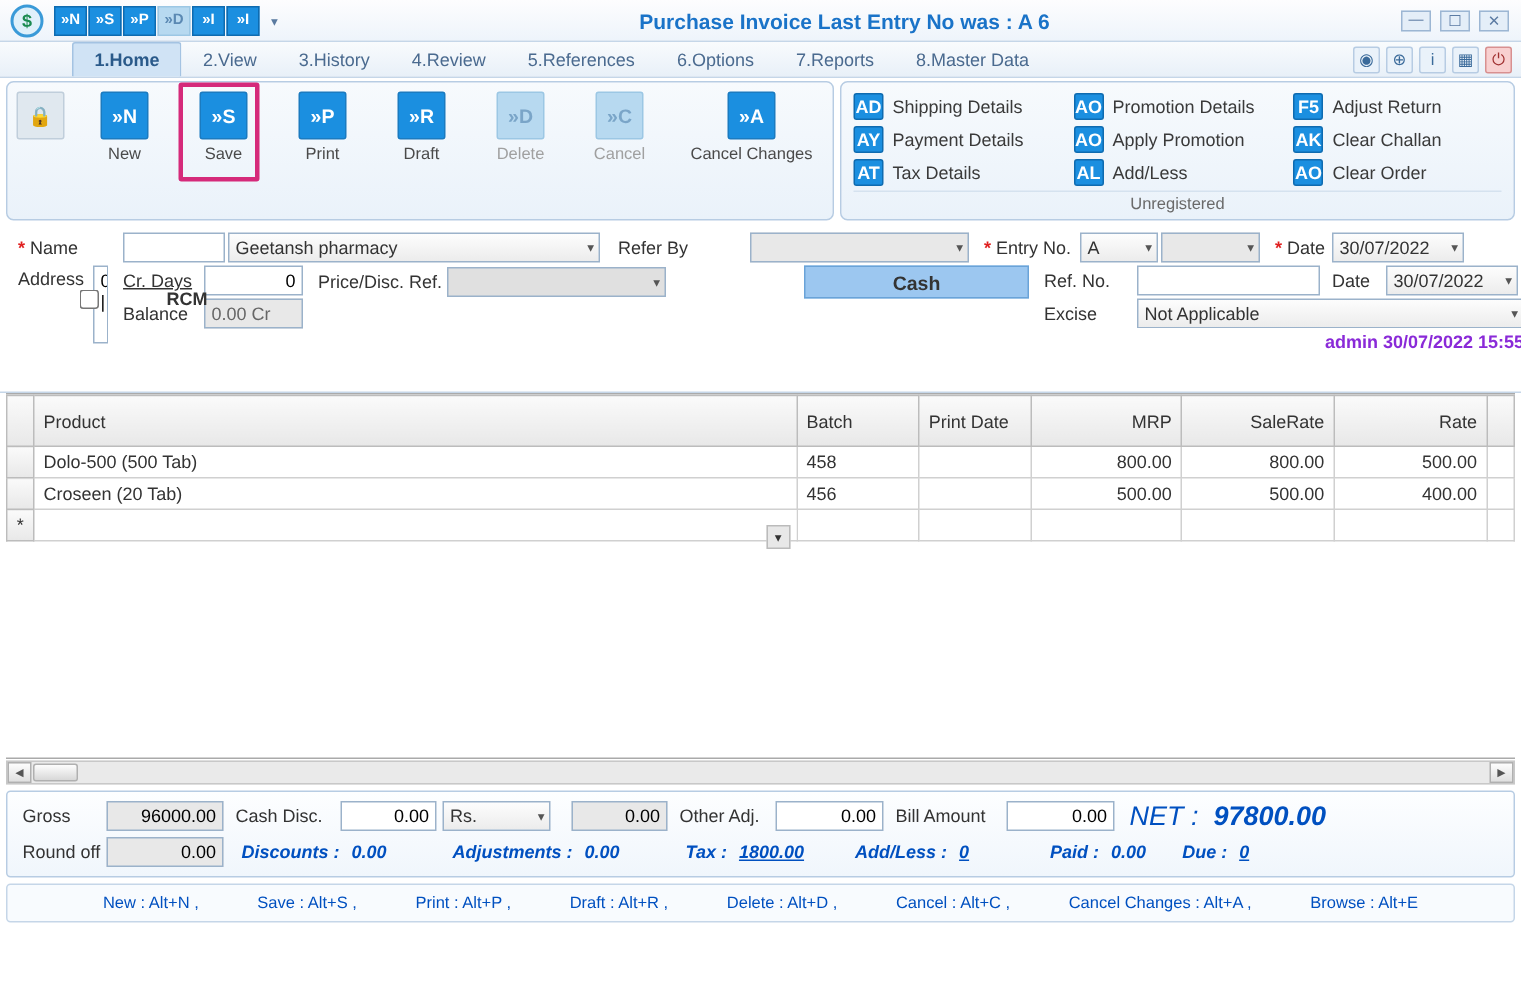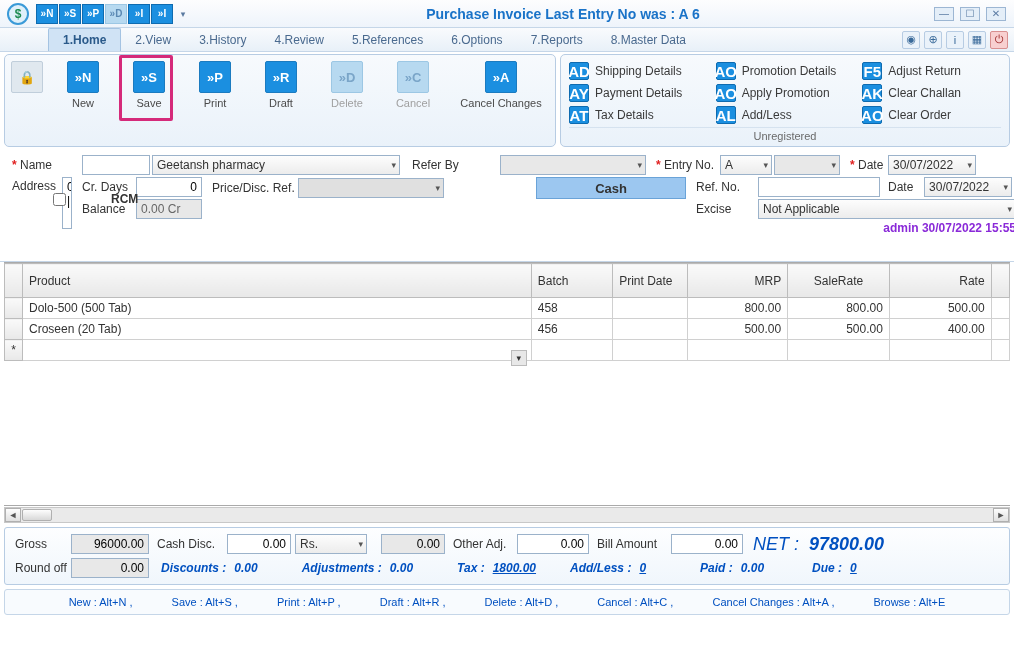--- a/index.html
+++ b/index.html
@@ -31,21 +31,21 @@
 .tb-btn { display:flex; flex-direction:column; align-items:center; width:48px; cursor:pointer; }
 .tb-icon { width:32px; height:32px; border:1px solid #1b7bc0; background:#1b8fe0; border-radius:2px; display:flex; align-items:center; justify-content:center; color:#fff; font-weight:bold; font-size:13px; }
 .tb-icon.dim { background:#b7d9f0; border-color:#9cc7e4; color:#7aa5c8; }
 .tb-icon.lock { background:#e0e8ef; border-color:#c0cedb; color:#a0b0c0; font-size:13px;}
 .tb-label { margin-top:4px; font-size:11px; color:#4a4a4a; }
 .tb-label.dim { color:#a0a0a0; }
 .tb-save-hl { position:relative; }
 .tb-save-hl::before { content:""; position:absolute; top:-6px; left:-6px; width:48px; height:60px; border:3px solid #d52a7a; border-radius:2px; pointer-events:none;}
 .tb-right .row1 { display:grid; grid-template-columns: repeat(3, 1fr); gap:2px 8px; }
 .sp-item { display:flex; align-items:center; gap:6px; font-size:12px; color:#3a3a3a; cursor:pointer; padding:1px 0;}
-.sp-ico { width:20px; height:18px; background:#1b8fe0; border:1px solid #0e6bb0; color:#fff; font-size:15px; font-weight:bold; display:flex; align-items:center; justify-content:center; border-radius:2px;}
+.sp-ico { width:20px; height:18px; background:#1b8fe0; border:1px solid #0e6bb0; color:#fff; font-size:12px; font-weight:bold; display:flex; align-items:center; justify-content:center; border-radius:2px;}
 .tb-right .footer { text-align:center; font-size:11px; color:#6a6a6a; margin-top:2px; border-top:1px solid #d5e2ef; padding-top:2px;}
 
 
 .form { padding: 4px 8px 2px 8px; border-bottom:1px solid #c5d6e8; }
 .form-row { display:flex; align-items:center; min-height: 24px; gap:2px; }
 .lbl { font-size:12px; color:#333; padding:0 4px; white-space:nowrap; }
 .req::before { content:"* "; color:#e02020; font-weight:bold; }
 .inp { height:20px; border:1px solid #9bb2ca; background:#fff; font-size:12px; padding:0 4px; }
 .inp.ro { background:#e8e8e8; color:#666; }
 .dd { height:20px; border:1px solid #9bb2ca; background:linear-gradient(#fdfdfd,#ececec); display:flex; align-items:center; padding:0 4px; position:relative; cursor:pointer;}
@@ -219,21 +219,21 @@
     <div class="dd" style="width:52px;">A</div>
     <div class="dd" style="width:66px;background:#e8e8e8;"></div>
     <div class="lbl req" style="width:40px;margin-left:4px;">Date</div>
     <div class="dd" style="width:88px;">30/07/2022</div>
   </div>
   <div class="form-row" style="align-items:flex-start;">
     <div style="width:72px;padding-top:2px;" class="lbl">Address</div>
     <textarea class="address-box" style="">0|</textarea>
     <div style="display:flex;flex-direction:column;gap:2px;margin-left:4px;">
       <div style="display:flex;align-items:center;">
-        <div class="lbl" style="width:58px;">Cr. Days</div>
+        <div class="lbl" style="width:58px;text-decoration:underline;">Cr. Days</div>
         <input class="inp" style="width: 66px; text-align: right;" value="0">
       </div>
       <div style="display:flex;align-items:center;">
         <div class="lbl" style="width:58px;">Balance</div>
         <input class="inp ro" style="width: 66px;" value="0.00 Cr">
       </div>
     </div>
     <div style="display:flex;flex-direction:row;gap:2px;margin-left:4px;">
       <div style="display:flex;align-items:center;">
         <div class="lbl" style="width:90px;">Price/Disc. Ref.</div>
@@ -269,21 +269,21 @@
 
 <div class="grid-wrap">
   <table class="grid">
     <thead>
       <tr>
         <th class="rowmark"></th>
         <th style="width:500px;">Product</th>
         <th style="width:80px;">Batch</th>
         <th style="width:74px;">Print Date</th>
         <th class="r" style="width:98px;">MRP</th>
-        <th class="r" style="width:100px;text-align:center;">SaleRate</th>
+        <th class="r" style="width:100px;">SaleRate</th>
         <th class="r" style="width:100px;">Rate</th>
         <th style="width:18px;"></th>
       </tr>
     </thead>
     <tbody>
       <tr>
         <td class="rowmark"></td>
         <td>Dolo-500 (500 Tab)</td>
         <td>458</td>
         <td></td>
@@ -343,21 +343,21 @@
     <div class="em-lbl" style="margin-left:8px;">Discounts :</div>
     <div class="em-lbl" style="margin-left:4px;text-decoration:none;">0.00</div>
     <div class="em-lbl" style="margin-left:40px;">Adjustments :</div>
     <div class="em-lbl" style="margin-left:4px;">0.00</div>
     <div class="em-lbl" style="margin-left:40px;">Tax :</div>
     <div class="em-val" style="margin-left:4px;">1800.00</div>
     <div class="em-lbl" style="margin-left:30px;">Add/Less :</div>
     <div class="em-val" style="margin-left:4px;">0</div>
     <div class="em-lbl" style="margin-left:50px;">Paid :</div>
     <div class="em-lbl" style="margin-left:4px;">0.00</div>
-    <div class="em-lbl" style="margin-left:44px;">Due :</div>
+    <div class="em-lbl" style="margin-left:20px;">Due :</div>
     <div class="em-val" style="margin-left:4px;">0</div>
   </div>
 </div>
 
 <div class="shortcuts">
   <span>New : Alt+N ,</span>
   <span>Save : Alt+S ,</span>
   <span>Print : Alt+P ,</span>
   <span>Draft : Alt+R ,</span>
   <span>Delete : Alt+D ,</span>

